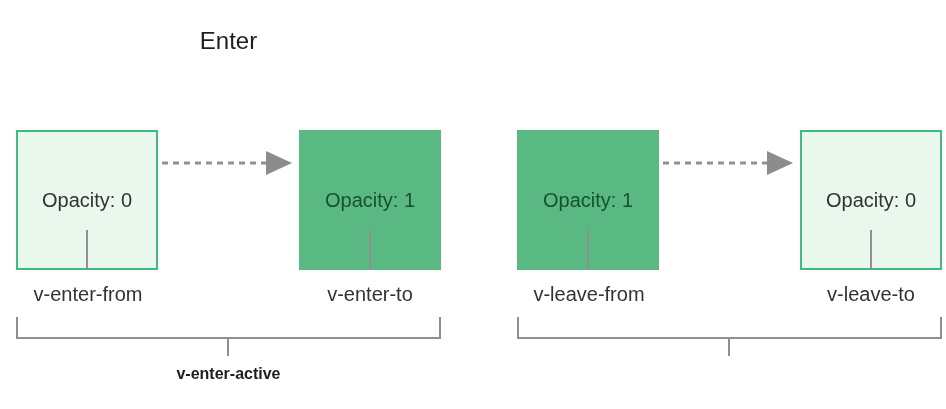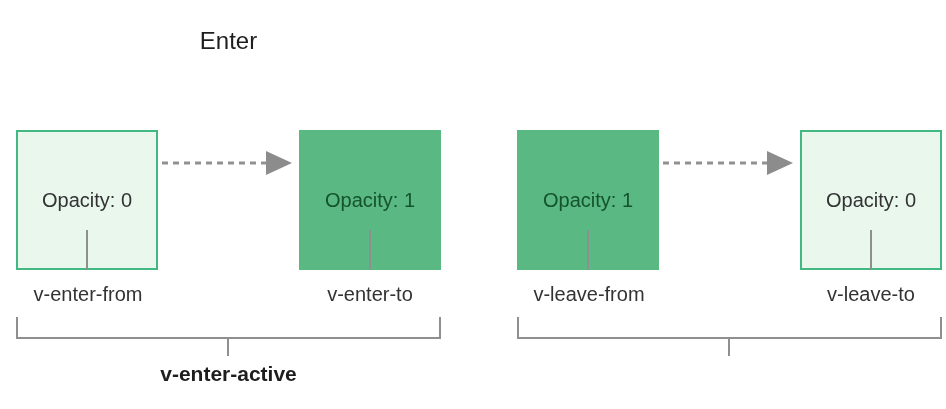--- a/index.html
+++ b/index.html
@@ -111,21 +111,21 @@
     height: 17px;
     background: #8f8f8f;
   }
 
   .active-label {
     position: absolute;
     top: 361px;
     left: 0;
     width: 100%;
     text-align: center;
-    font-size: 21px;
+    font-size: 16px;
     line-height: 25px;
     font-weight: bold;
     color: #1e1e1e;
   }
 </style>
 </head>
 <body>
 
 <div class="canvas">
 

